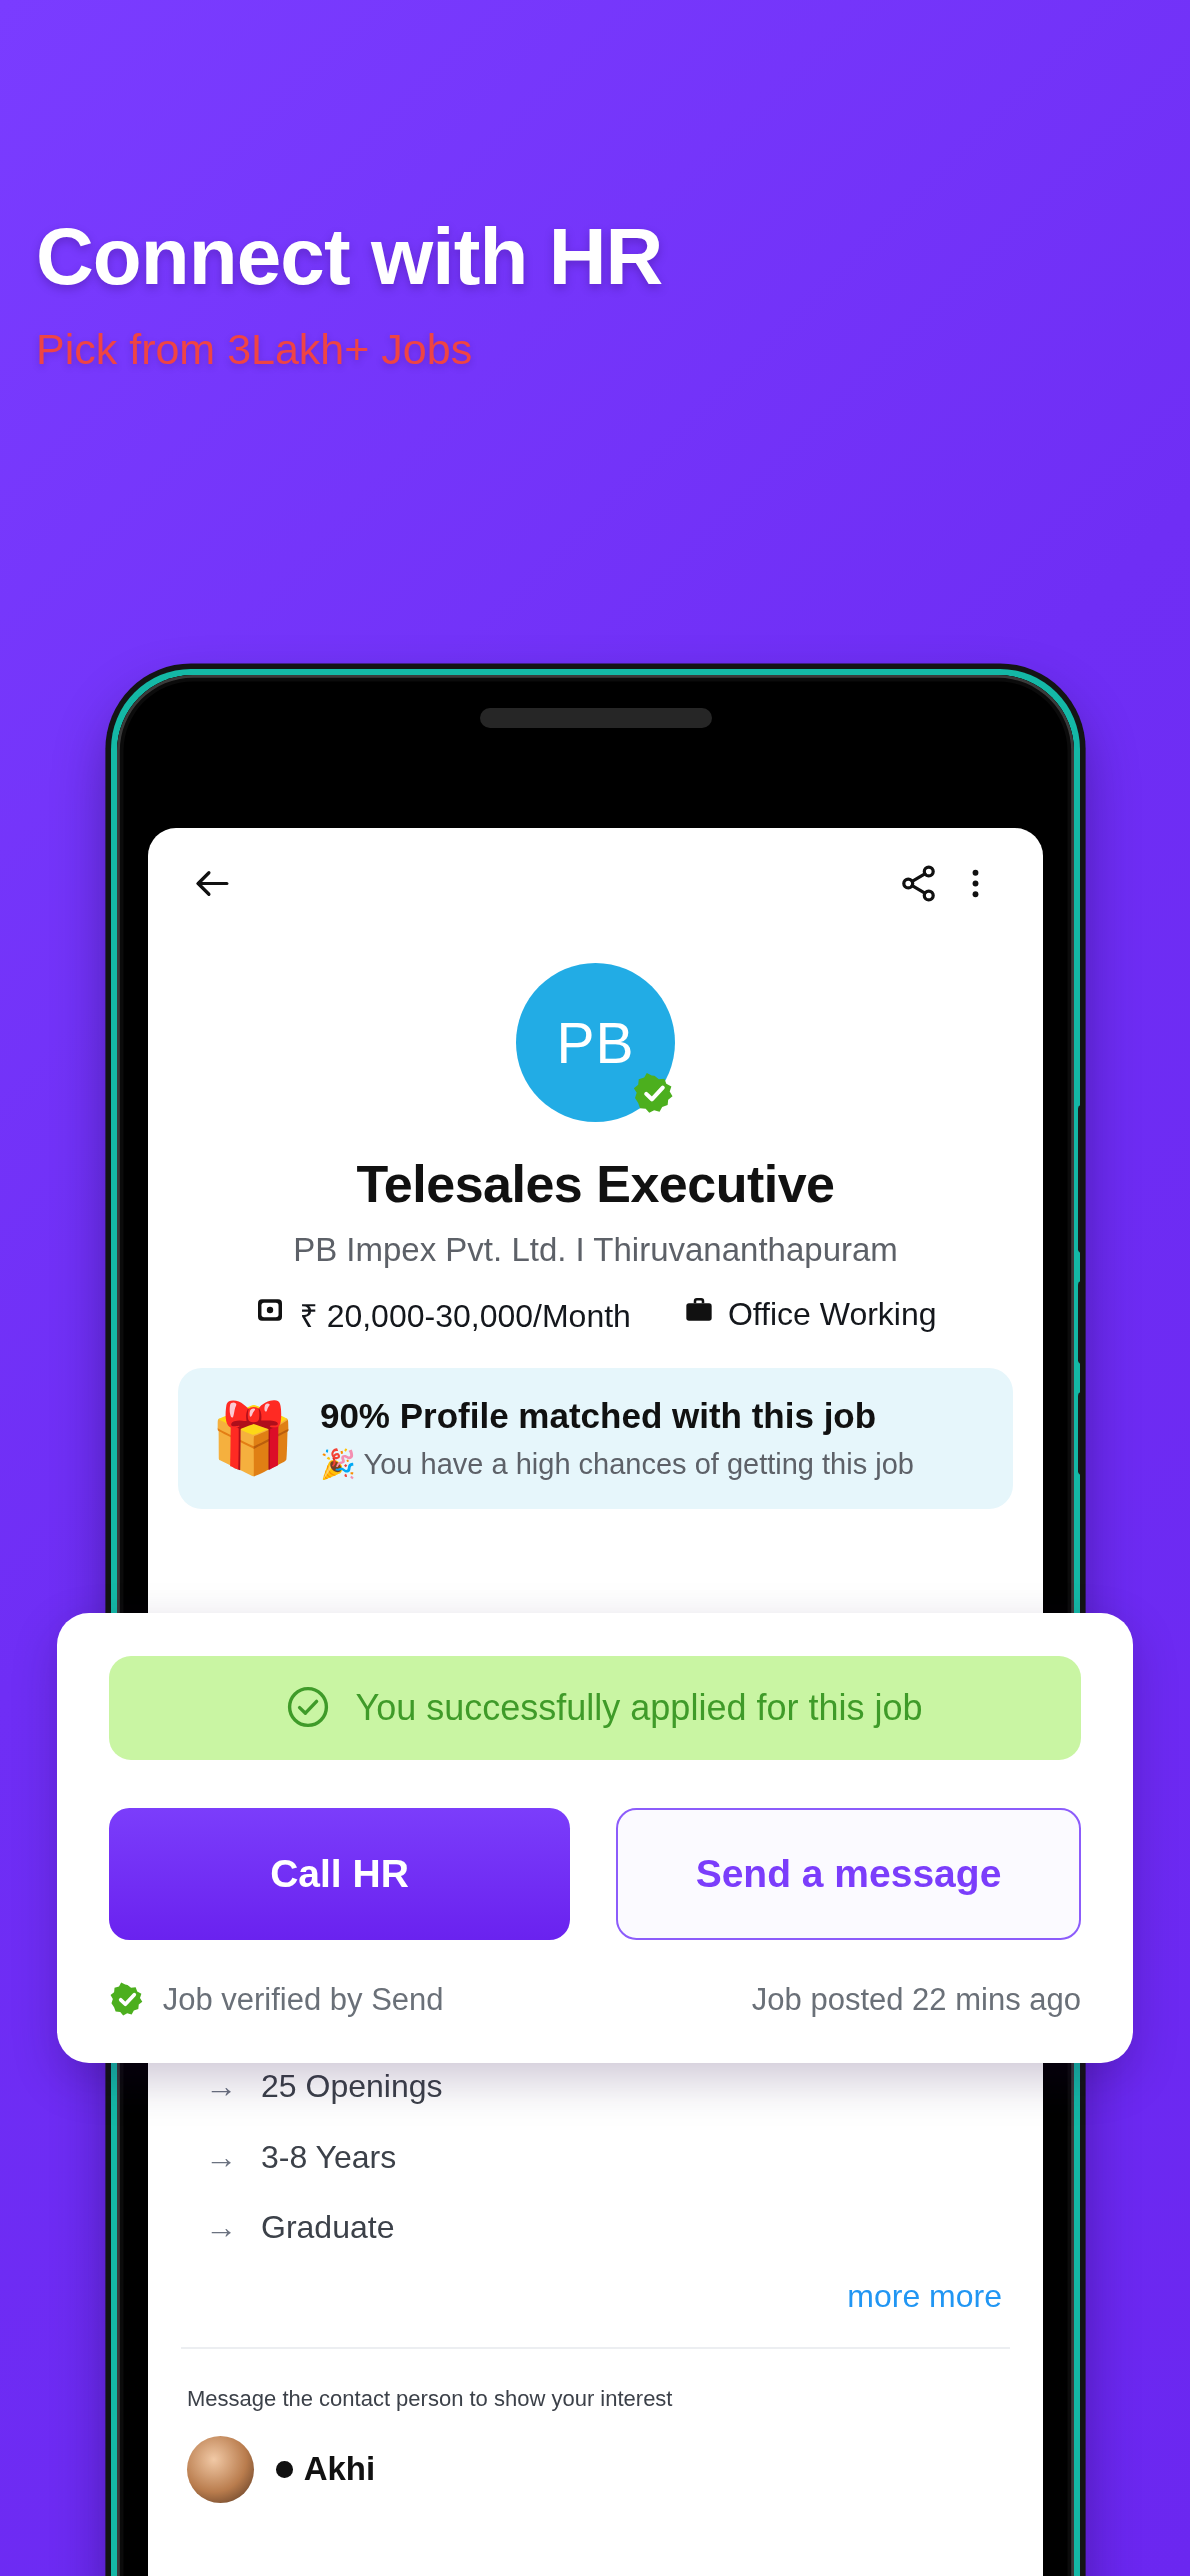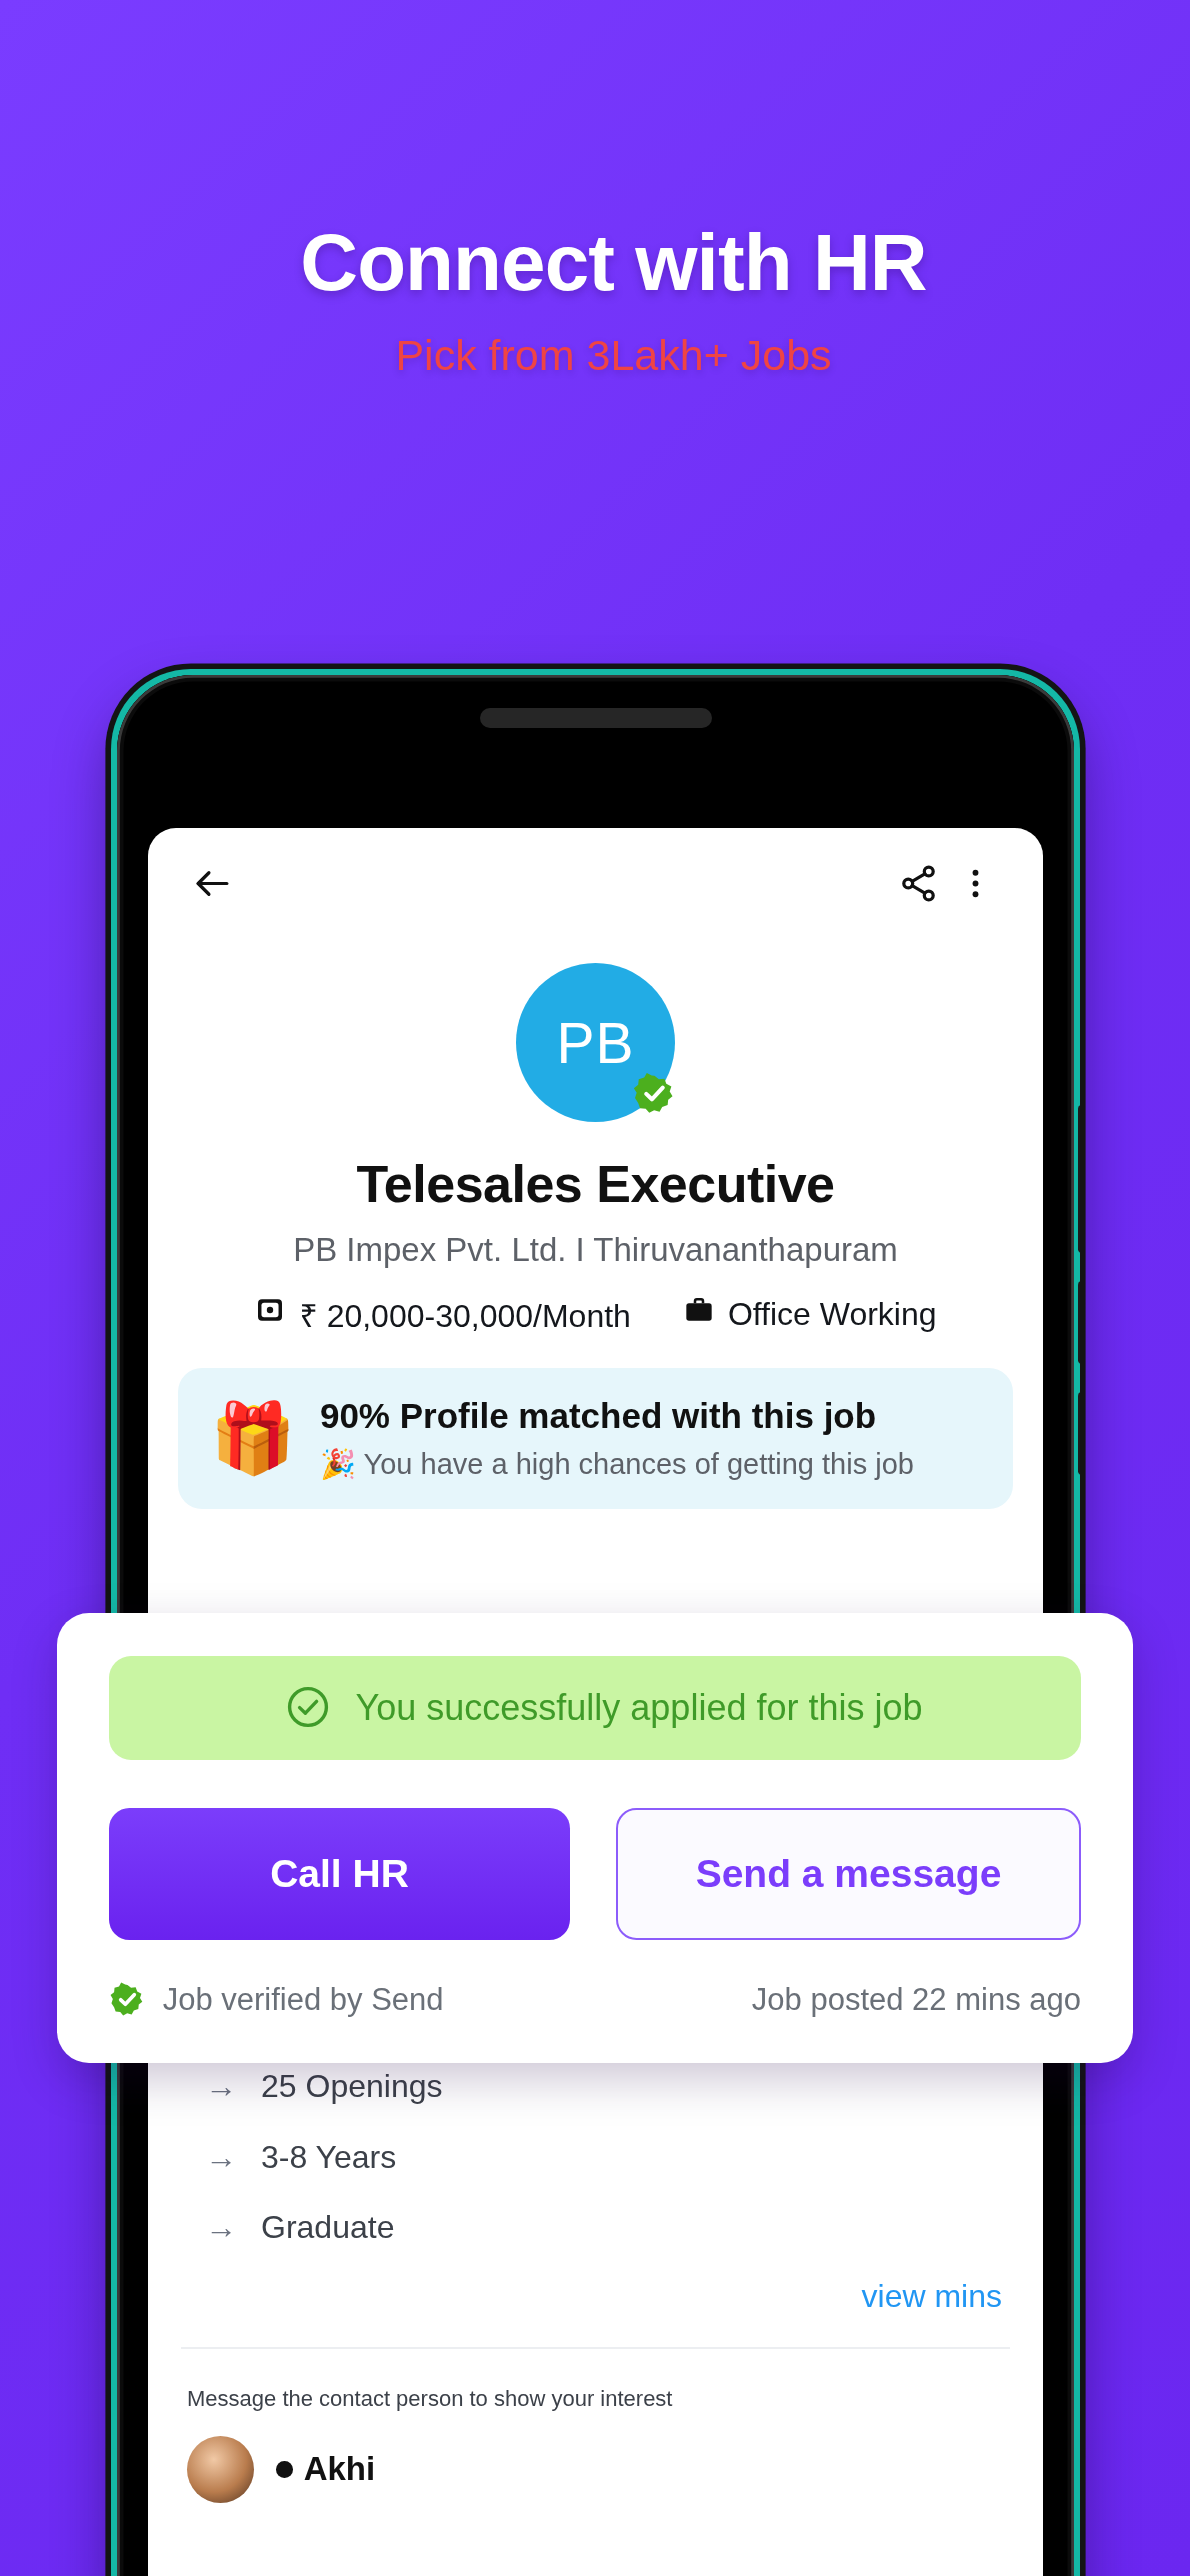--- a/index.html
+++ b/index.html
@@ -4,21 +4,21 @@
 <style>
   * { margin:0; padding:0; box-sizing:border-box; }
   html,body { width:1191px; height:2576px; }
   body {
     font-family:"Liberation Sans", sans-serif;
     background:linear-gradient(135deg,#7a3cff 0%, #6f2ef5 45%, #6b27f0 100%);
     position:relative; overflow:hidden;
   }
 
   
-  .promo { position:absolute; top:10px; left:0; right:0; text-align:center; padding-top:211px;margin-left:36px; }
+  .promo { position:absolute; top:4px; left:0; right:0; text-align:left; padding-top:211px;margin-left:36px; }
   .promo-title {
     font-size:80px; font-weight:bold; color:#ffffff; letter-spacing:-0.9px;
     text-shadow:0 3.7px 9.3px rgba(40,0,90,0.28); line-height:1.05;
   }
   .promo-sub {
     margin-top:26px; font-size:43px; color:#ef4444; font-weight:400;
     text-shadow:0 2.8px 7.4px rgba(40,0,90,0.22);
   }
 
   
@@ -216,21 +216,21 @@
       </div>
       <div class="detail-row">
         <span class="arrow-glyph">→</span>
         <span>3-8 Years</span>
       </div>
       <div class="detail-row">
         <span class="arrow-glyph">→</span>
         <span>Graduate</span>
       </div>
     </div>
-    <div class="view-more">view mins</div>
+    <div class="view-more">more more</div>
     <div class="divider"></div>
     <div class="contact-head">Message the contact person to show your interest</div>
     <div class="contact-row">
       <div class="contact-photo"></div>
       <div class="contact-name">
         <span class="dot-online"></span>
         <span>Akhi</span>
       </div>
     </div>
 

